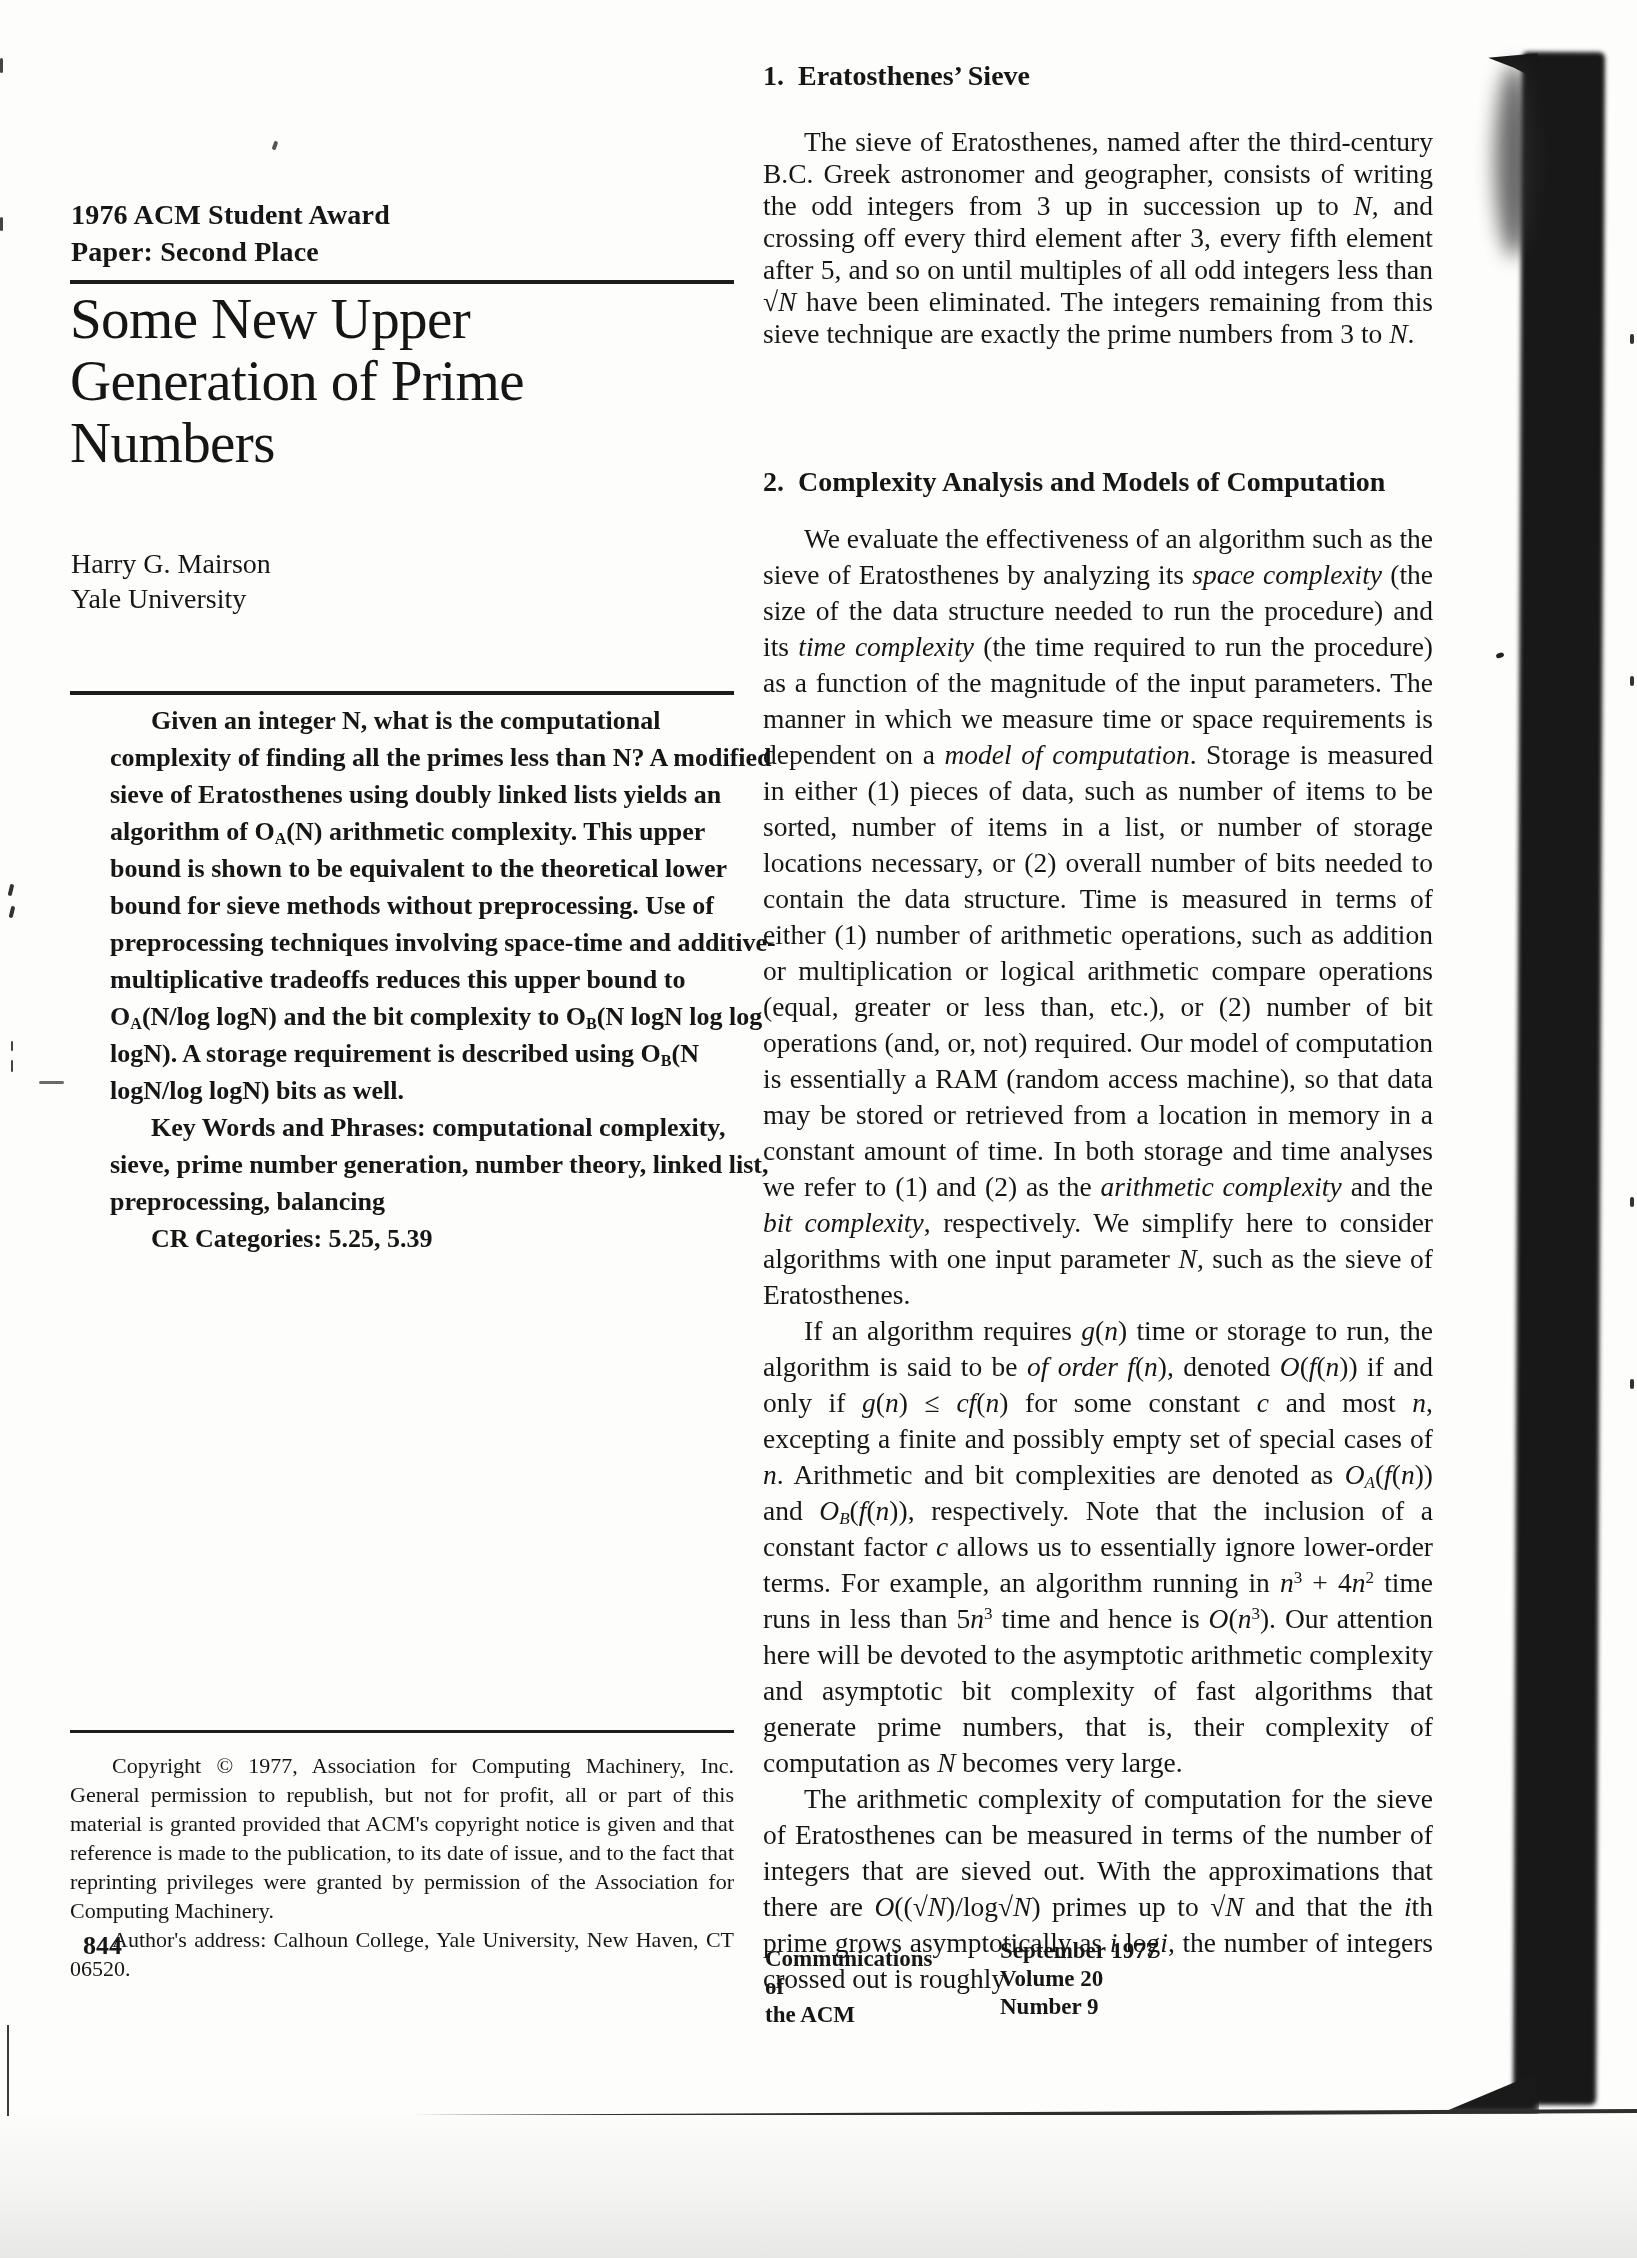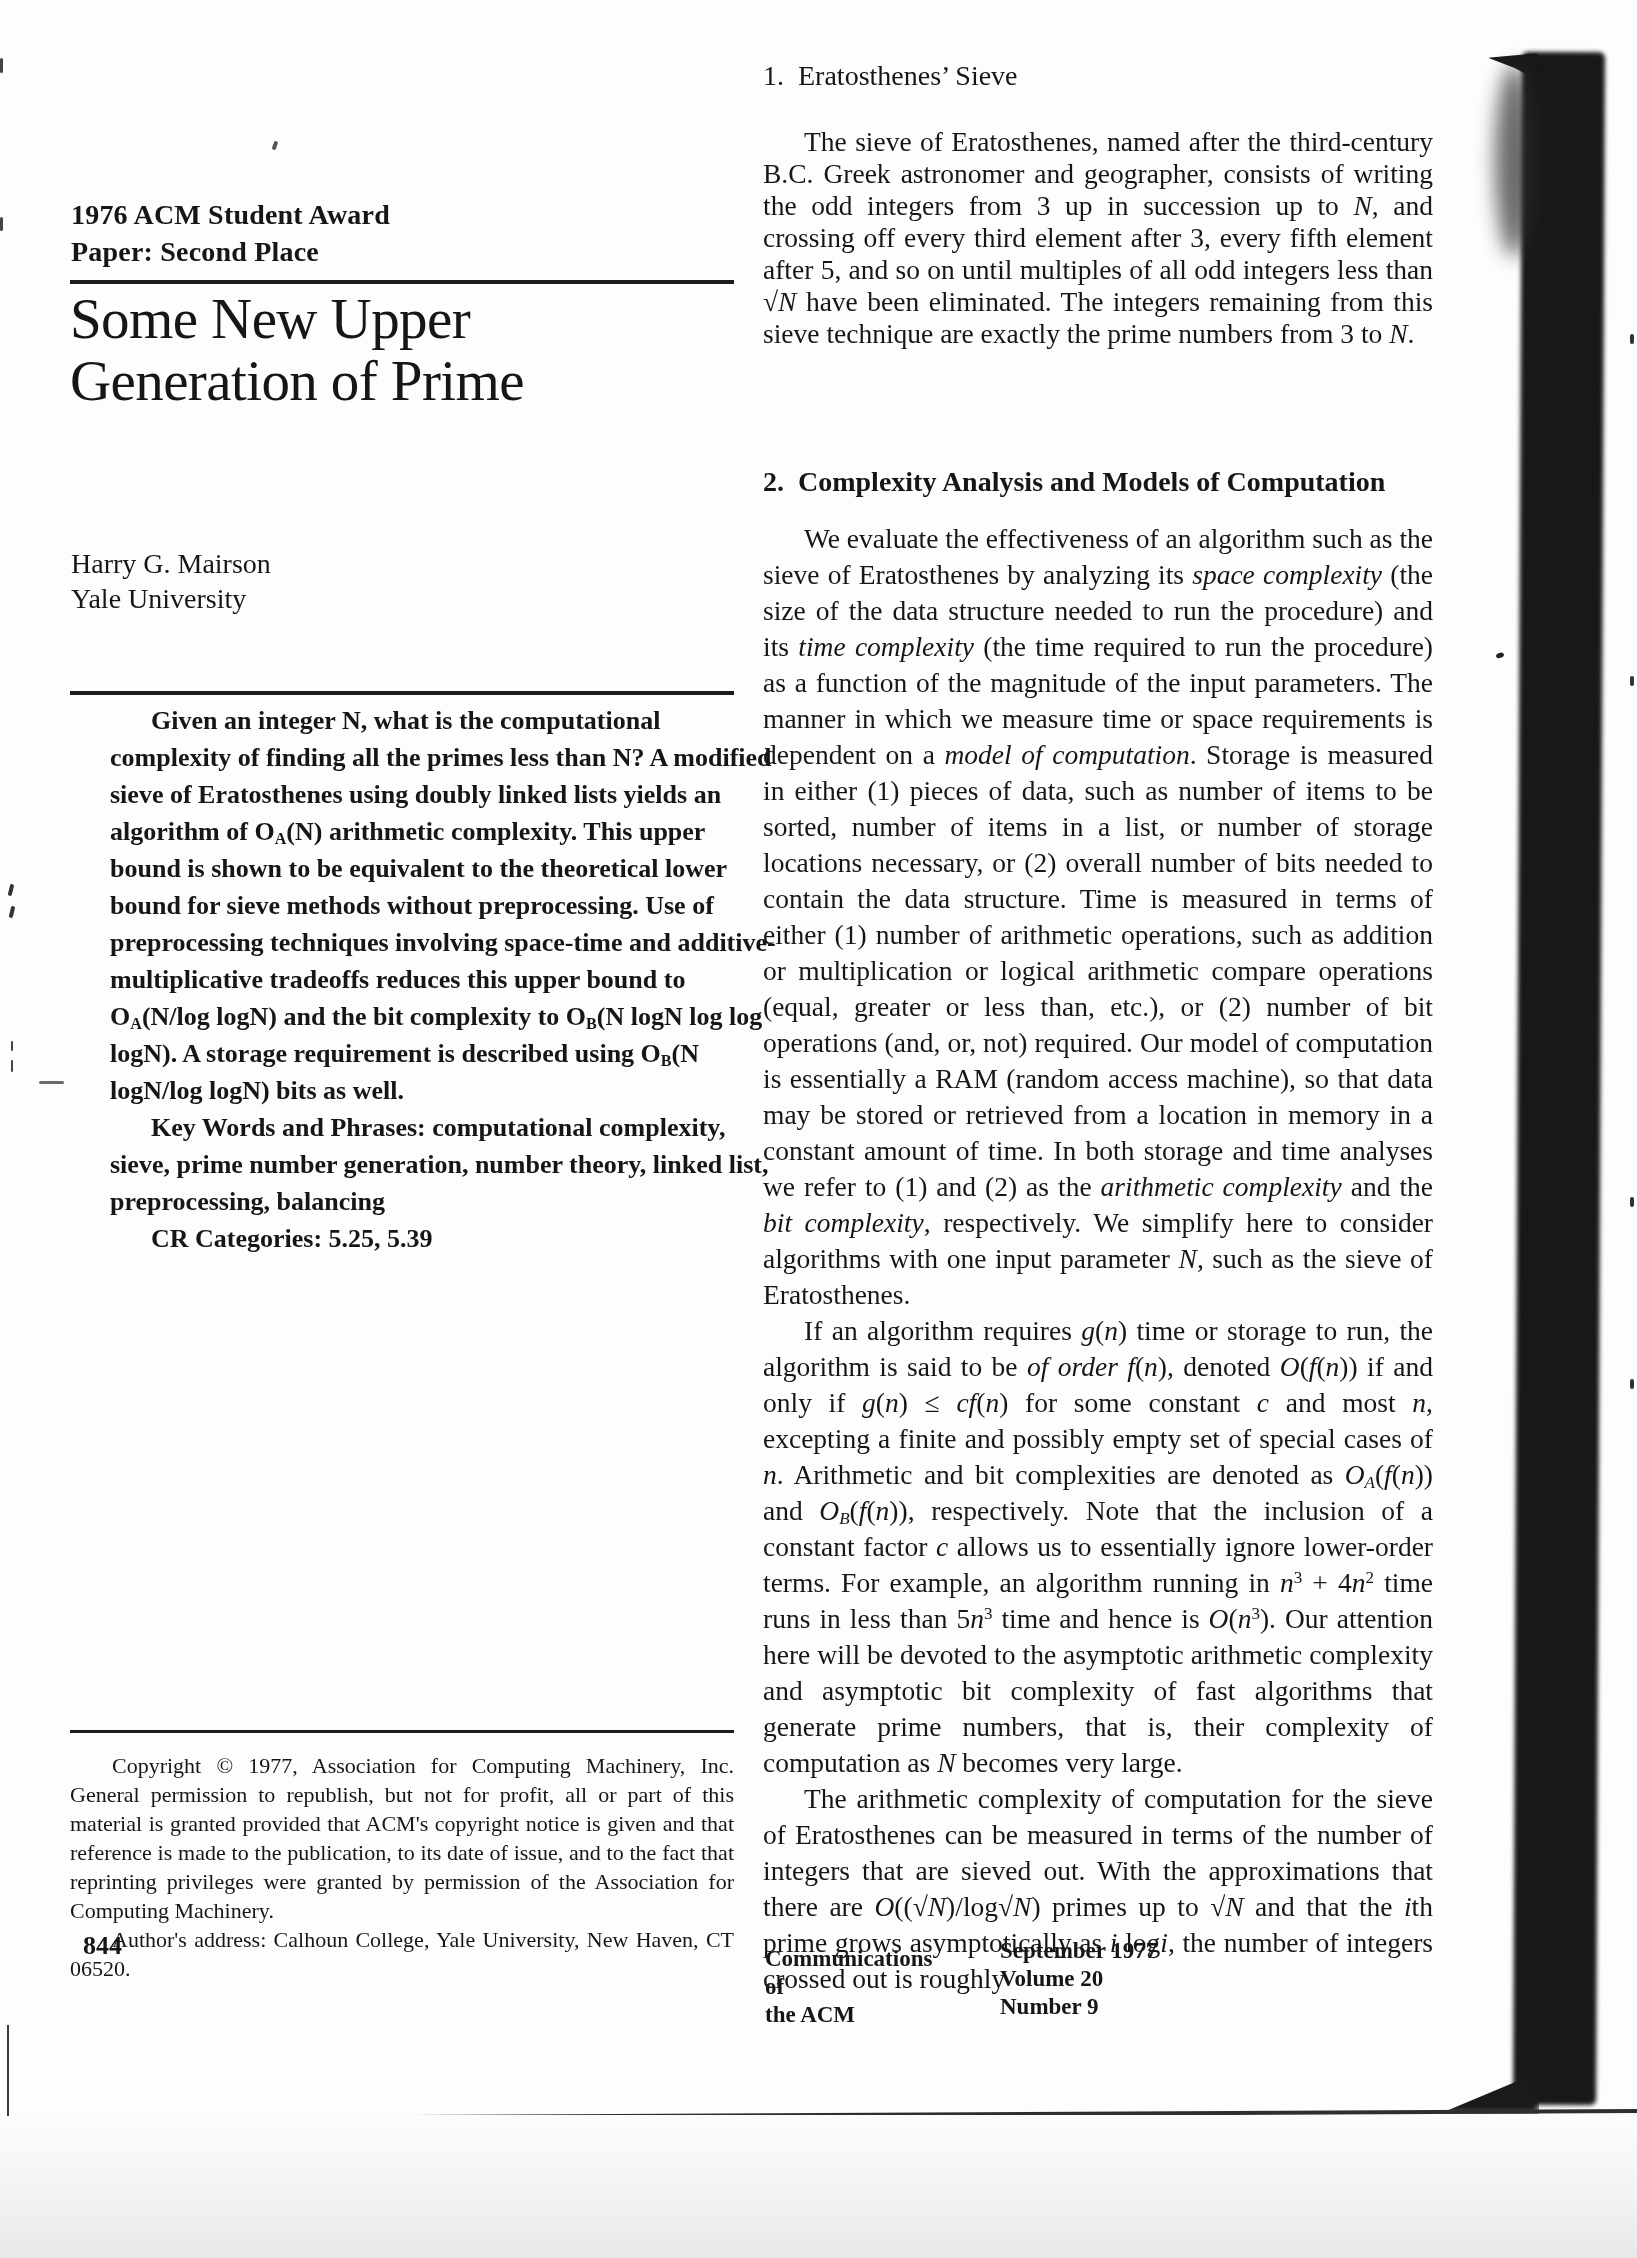--- a/index.html
+++ b/index.html
@@ -19,21 +19,21 @@
   #title{left:70px;top:288px;font-size:57px;line-height:62px;font-weight:400;letter-spacing:-0.6px;}
   #author-block{left:71px;top:546px;font-size:28px;line-height:35px;}
   #rule-abstract{left:70px;top:691px;width:664px;height:3.9px;background:#1c1c1c;}
   #abstract-block{left:70px;top:702px;width:668px;font-size:26px;font-weight:700;line-height:37px;margin-left:40px;}
   #abstract-block p{text-indent:41px;}
   #copyright-block{left:70px;top:1730px;width:664px;font-size:22px;line-height:29px;text-align:justify;border-top:3.9px solid #1c1c1c;padding-top:18px;}
   #copyright-block p{text-indent:42px;}
   #pageno{left:83px;top:1931px;font-size:26px;font-weight:700;}
 
   
-  #h-sec1{left:763px;top:60px;font-size:28px;font-weight:400;}
+  #h-sec1{left:763px;top:60px;font-size:28px;font-weight:700;}
   #sec1-body{left:763px;top:126px;width:670px;font-size:27.5px;line-height:32px;text-align:justify;}
   #sec1-body p{text-indent:41px;}
   #h-sec2{left:763px;top:454px;font-size:28px;font-weight:700;margin-top:12px;}
   #sec2-body{left:763px;top:521px;width:670px;font-size:27.5px;line-height:36px;text-align:justify;}
   #sec2-body p{text-indent:41px;}
   #footer-journal{left:765px;top:1945px;font-size:23px;font-weight:700;line-height:28px;}
   #footer-issue{left:1000px;top:1937px;font-size:23px;font-weight:700;line-height:28px;}
 
   
   #band{left:1522px;top:52px;width:83px;height:2053px;background:#181818;filter:blur(1.9px);
@@ -68,20 +68,21 @@
 <div class="abs" id="award">
   <div>1976 ACM Student Award</div>
   <div>Paper: Second Place</div>
 </div>
 
 <div class="abs" id="rule-title"></div>
 
 <div class="abs" id="title">
   <div>Some New Upper</div>
   <div>Generation of Prime</div>
+  <div>Numbers</div>
 </div>
 
 <div class="abs" id="author-block">
   <div>Harry G. Mairson</div>
   <div>Yale University</div>
 </div>
 
 <div class="abs" id="rule-abstract"></div>
 
 <div class="abs" id="abstract-block">

